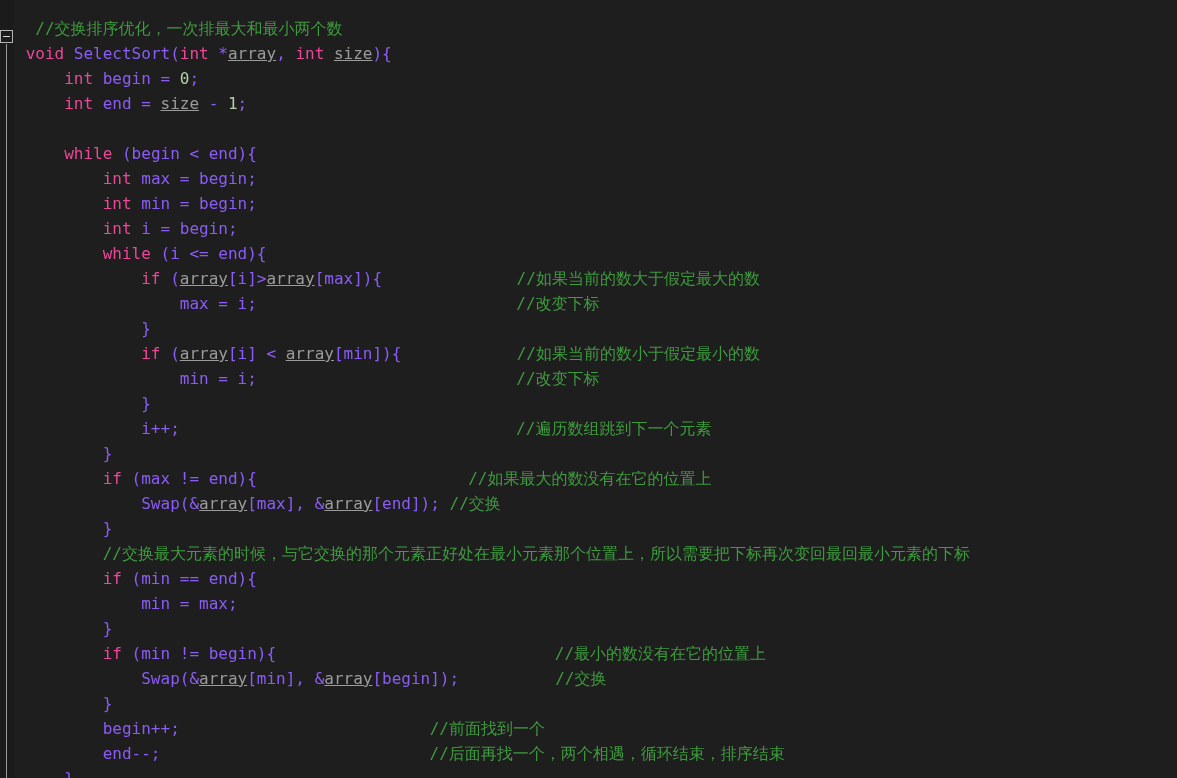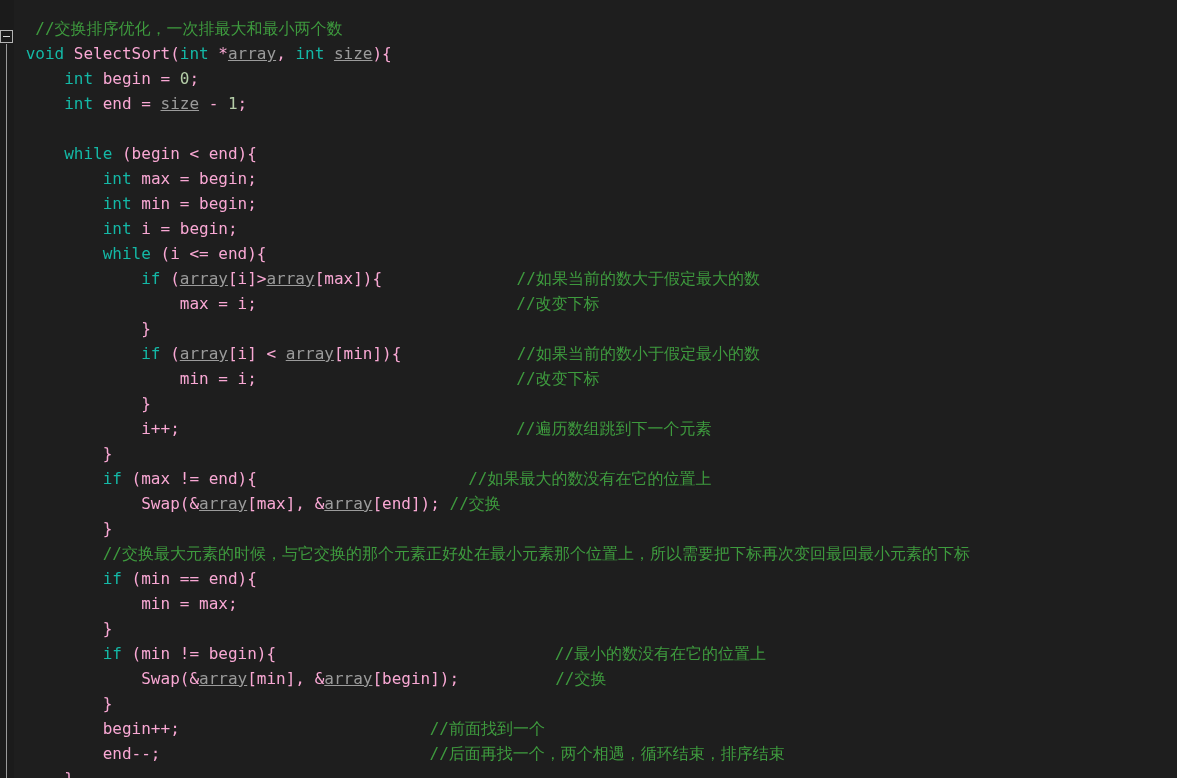--- a/index.html
+++ b/index.html
@@ -77,22 +77,22 @@
   }
 
   .line {
     display: block;
     height: 25px;
     white-space: pre;
     overflow: hidden;
   }
 
   
-  .kw  { color: #14b8a6; text-align: right; }   
-  .id  { color: #f9a8d4; }   
+  .kw  { color: #ec4899; text-align: right; }   
+  .id  { color: #8b5cf6; }   
   .dim { color: #9b9b9b; text-decoration: underline; }   
   .num { color: #b5cea8; }   
   .cm  { color: #3e9b3e; }   
 </style>
 </head>
 <body>
 
 <div id="editor">
 
   <div id="gutter"></div>

